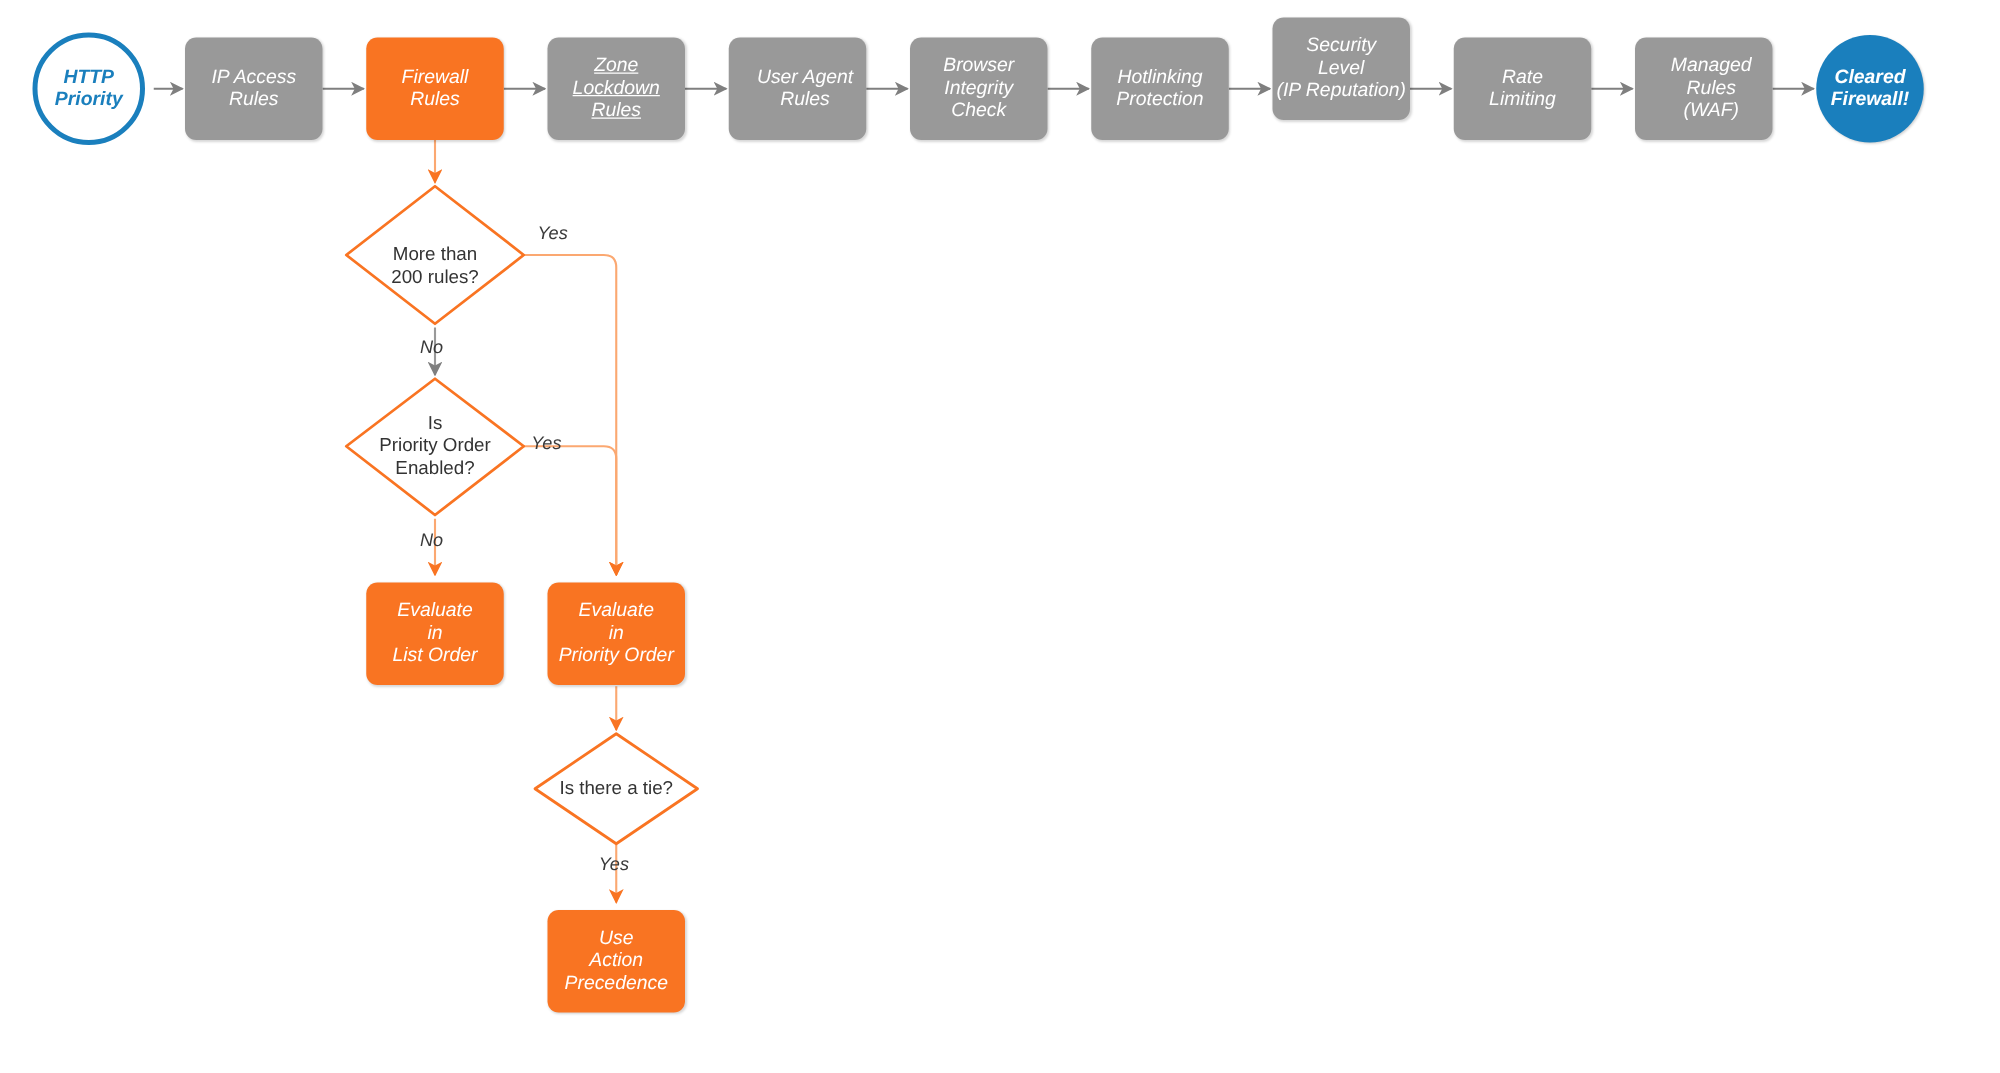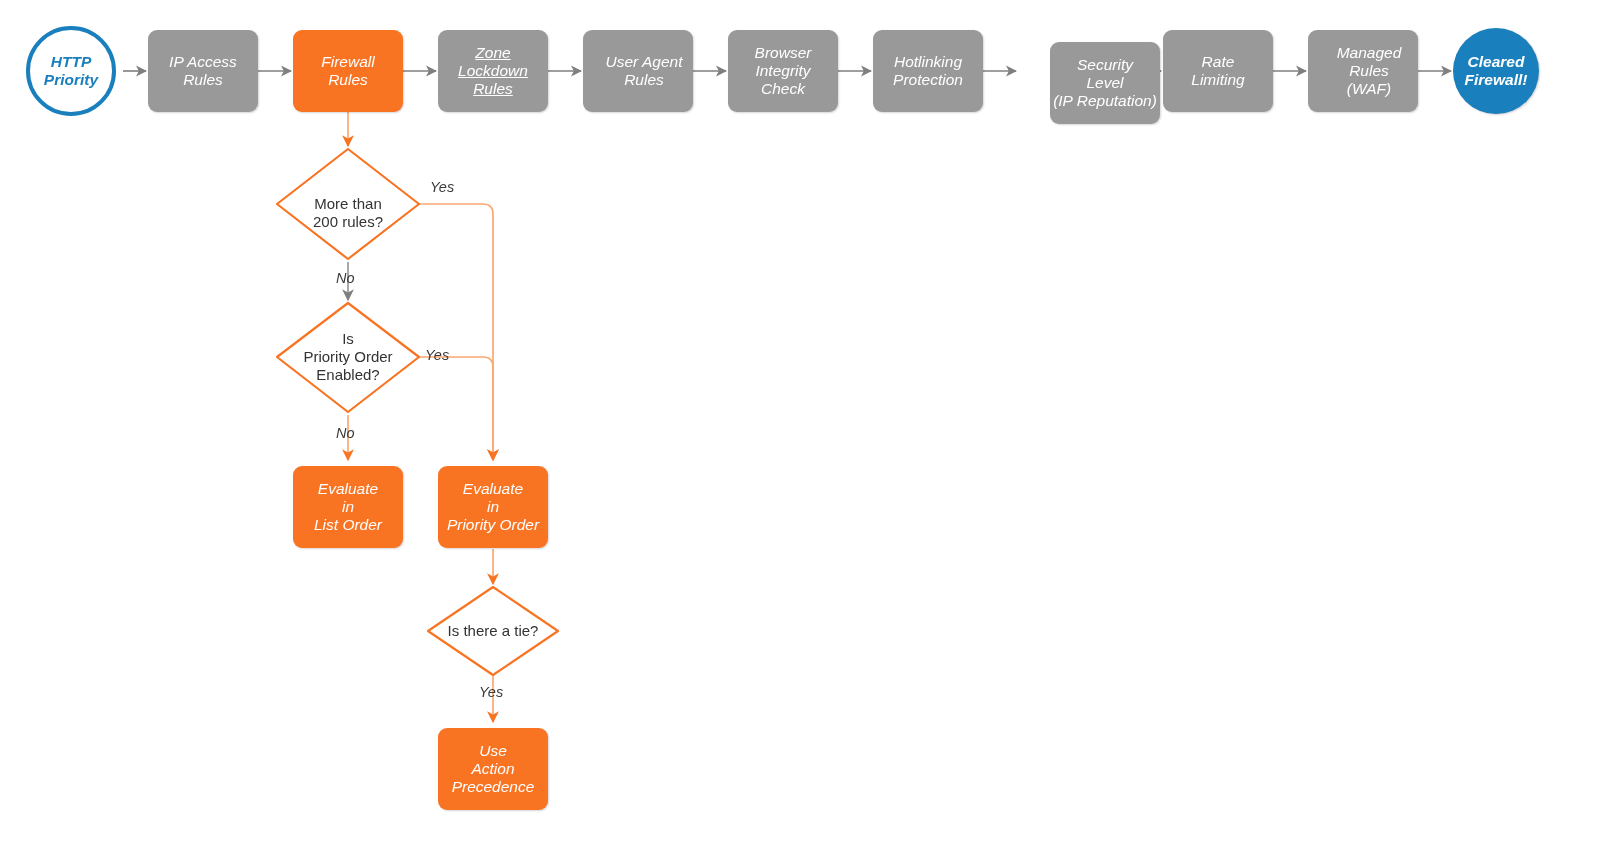--- a/index.html
+++ b/index.html
@@ -110,21 +110,21 @@
     <span class="lbl" style="white-space:pre-line;">Browser
 Integrity
 Check</span>
   </div>
 
   <div class="node proc gray" style="left:873px;top:30px;width:110px;height:82px;">
     <span class="lbl" style="white-space:pre-line;">Hotlinking
 Protection</span>
   </div>
 
-  <div class="node proc gray" style="left:1018px;top:42px;width:110px;height:82px;margin-left:32px;">
+  <div class="node proc gray" style="left:1018px;top:14px;width:110px;height:82px;">
     <span class="lbl" style="white-space:pre-line;">Security
 Level
 (IP Reputation)</span>
   </div>
 
   <div class="node proc gray" style="left:1163px;top:30px;width:110px;height:82px;">
     <span class="lbl" style="white-space:pre-line;">Rate
 Limiting</span>
   </div>
 

